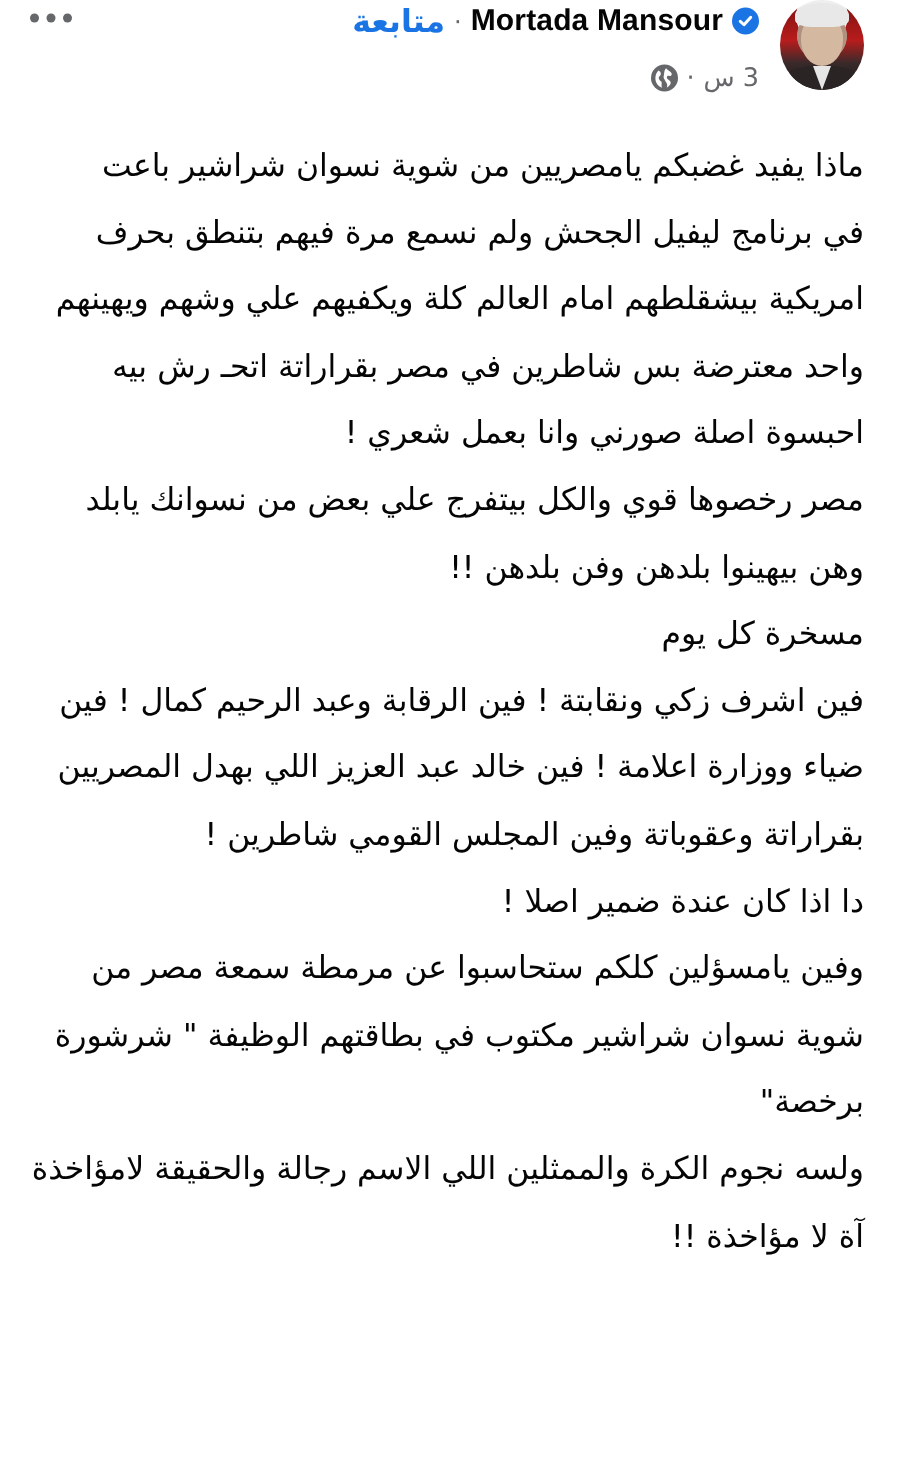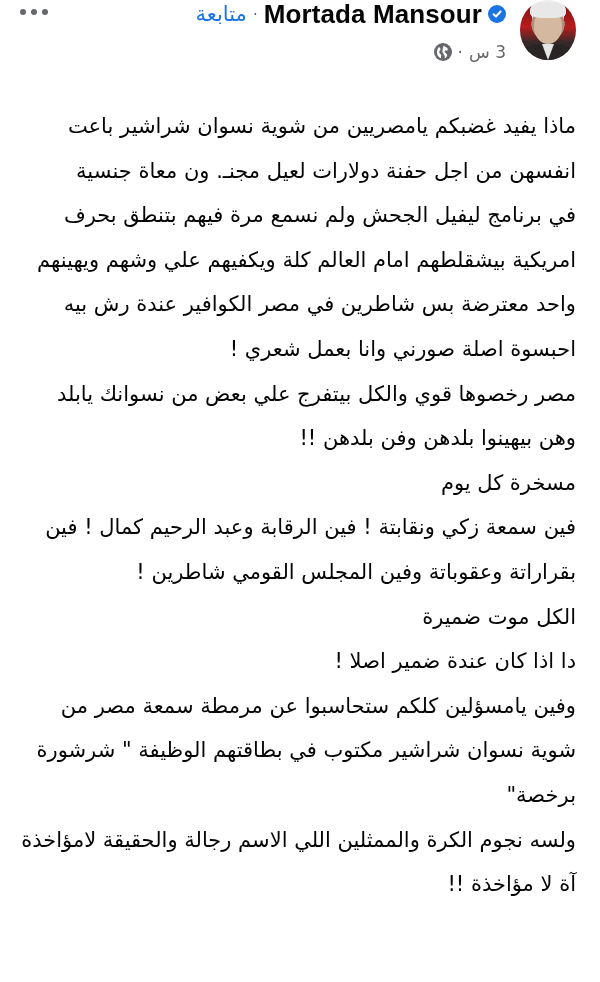--- a/index.html
+++ b/index.html
@@ -30,44 +30,44 @@
     }
     .avatar .shirt {
       position: absolute; left: 22px; top: 44px; width: 12px; height: 16px;
       background: #e6e6e6; clip-path: polygon(0 0, 100% 0, 50% 100%);
     }
     .name-row {
       position: absolute; right: 94px; top: 0px; height: 28px;
       display: flex; flex-direction: row; align-items: center; gap: 6px;
       direction: ltr;
     }
-    .follow-link { color: #1b74e4; font-weight: normal; font-size: 21px; font-family: "DejaVu Sans", sans-serif; }
+    .follow-link { color: #1b74e4; font-weight: bold; font-size: 21px; font-family: "DejaVu Sans", sans-serif; }
     .sep-dot { color: #65676b; font-size: 16px; }
-    .author-name { color: #050505; font-weight: bold; font-size: 26px; font-family: "Liberation Sans", sans-serif; letter-spacing: 0.1px; }
+    .author-name { color: #050505; font-weight: bold; font-size: 20px; font-family: "Liberation Sans", sans-serif; letter-spacing: 0.1px; }
     .verified {
       width: 18px; height: 18px; border-radius: 50%; background: #1b74e4;
       display: inline-flex; align-items: center; justify-content: center;
     }
     .meta-row {
       position: absolute; right: 94px; top: 40px; height: 24px;
       display: flex; align-items: center; gap: 6px; direction: ltr;
       color: #65676b; font-size: 17px;
     }
     .globe {
       width: 18px; height: 18px; border-radius: 50%; background: #65676b;
       display: inline-flex; align-items: center; justify-content: center;
     }
     .more {
       position: absolute; left: 16px; top: 2px; width: 36px; height: 20px;
       display: flex; align-items: center; justify-content: center; gap: 5px;
       cursor: pointer;
     }
     .more span { width: 6px; height: 6px; border-radius: 50%; background: #65676b; display: block; }
     .body-text {
-      position: absolute; top: 104px; right: 24px; width: 560px;
+      position: absolute; top: 88px; right: 24px; width: 560px;
       direction: rtl; text-align: right; color: #050505;
       font-family: "DejaVu Sans", sans-serif; font-size: 21px; line-height: 44.6px;
       white-space: nowrap;
     }
     .body-text .line { display: block; height: 44.6px; }
   </style>
 </head>
 <body>
 
 <div class="post">
@@ -103,31 +103,30 @@
     <div class="avatar">
       <div class="suit"></div>
       <div class="shirt"></div>
       <div class="face"></div>
       <div class="hair"></div>
     </div>
   </div>
 
   <div class="body-text">
     <span class="line">ماذا يفيد غضبكم  يامصريين من شوية نسوان شراشير  باعت</span>
-    <span class="line">انفسهن من اجل حفنة دولارات لعيل مجنـ. ون معاة جنسية</span>
     <span class="line">في برنامج ليفيل الجحش ولم نسمع مرة فيهم بتنطق بحرف</span>
     <span class="line">امريكية بيشقلطهم امام العالم كلة ويكفيهم علي وشهم ويهينهم</span>
-    <span class="line">واحد معترضة بس شاطرين في مصر الكوافير عندة رش بيه</span>
+    <span class="line">واحد معترضة بس شاطرين في مصر بقراراتة اتحـ رش بيه</span>
     <span class="line">احبسوة اصلة صورني وانا بعمل شعري !</span>
     <span class="line">مصر رخصوها قوي والكل بيتفرج علي بعض من نسوانك يابلد</span>
     <span class="line">وهن بيهينوا بلدهن وفن بلدهن !!</span>
     <span class="line">مسخرة كل يوم</span>
-    <span class="line">فين سمعة زكي ونقابتة ! فين الرقابة وعبد الرحيم كمال ! فين</span>
+    <span class="line">فين اشرف زكي ونقابتة ! فين الرقابة وعبد الرحيم كمال ! فين</span>
+    <span class="line">ضياء ووزارة اعلامة ! فين خالد عبد العزيز اللي بهدل المصريين</span>
     <span class="line">بقراراتة وعقوباتة وفين المجلس القومي شاطرين !</span>
-    <span class="line">الكل موت ضميرة</span>
     <span class="line">دا اذا كان عندة ضمير اصلا !</span>
     <span class="line">وفين يامسؤلين كلكم ستحاسبوا عن مرمطة سمعة مصر من</span>
     <span class="line">شوية نسوان شراشير مكتوب في بطاقتهم الوظيفة " شرشورة</span>
     <span class="line">برخصة"</span>
     <span class="line">ولسه نجوم الكرة والممثلين اللي الاسم رجالة والحقيقة لامؤاخذة</span>
     <span class="line">آة لا مؤاخذة !!</span>
   </div>
 </div>
 
 </body></html>

